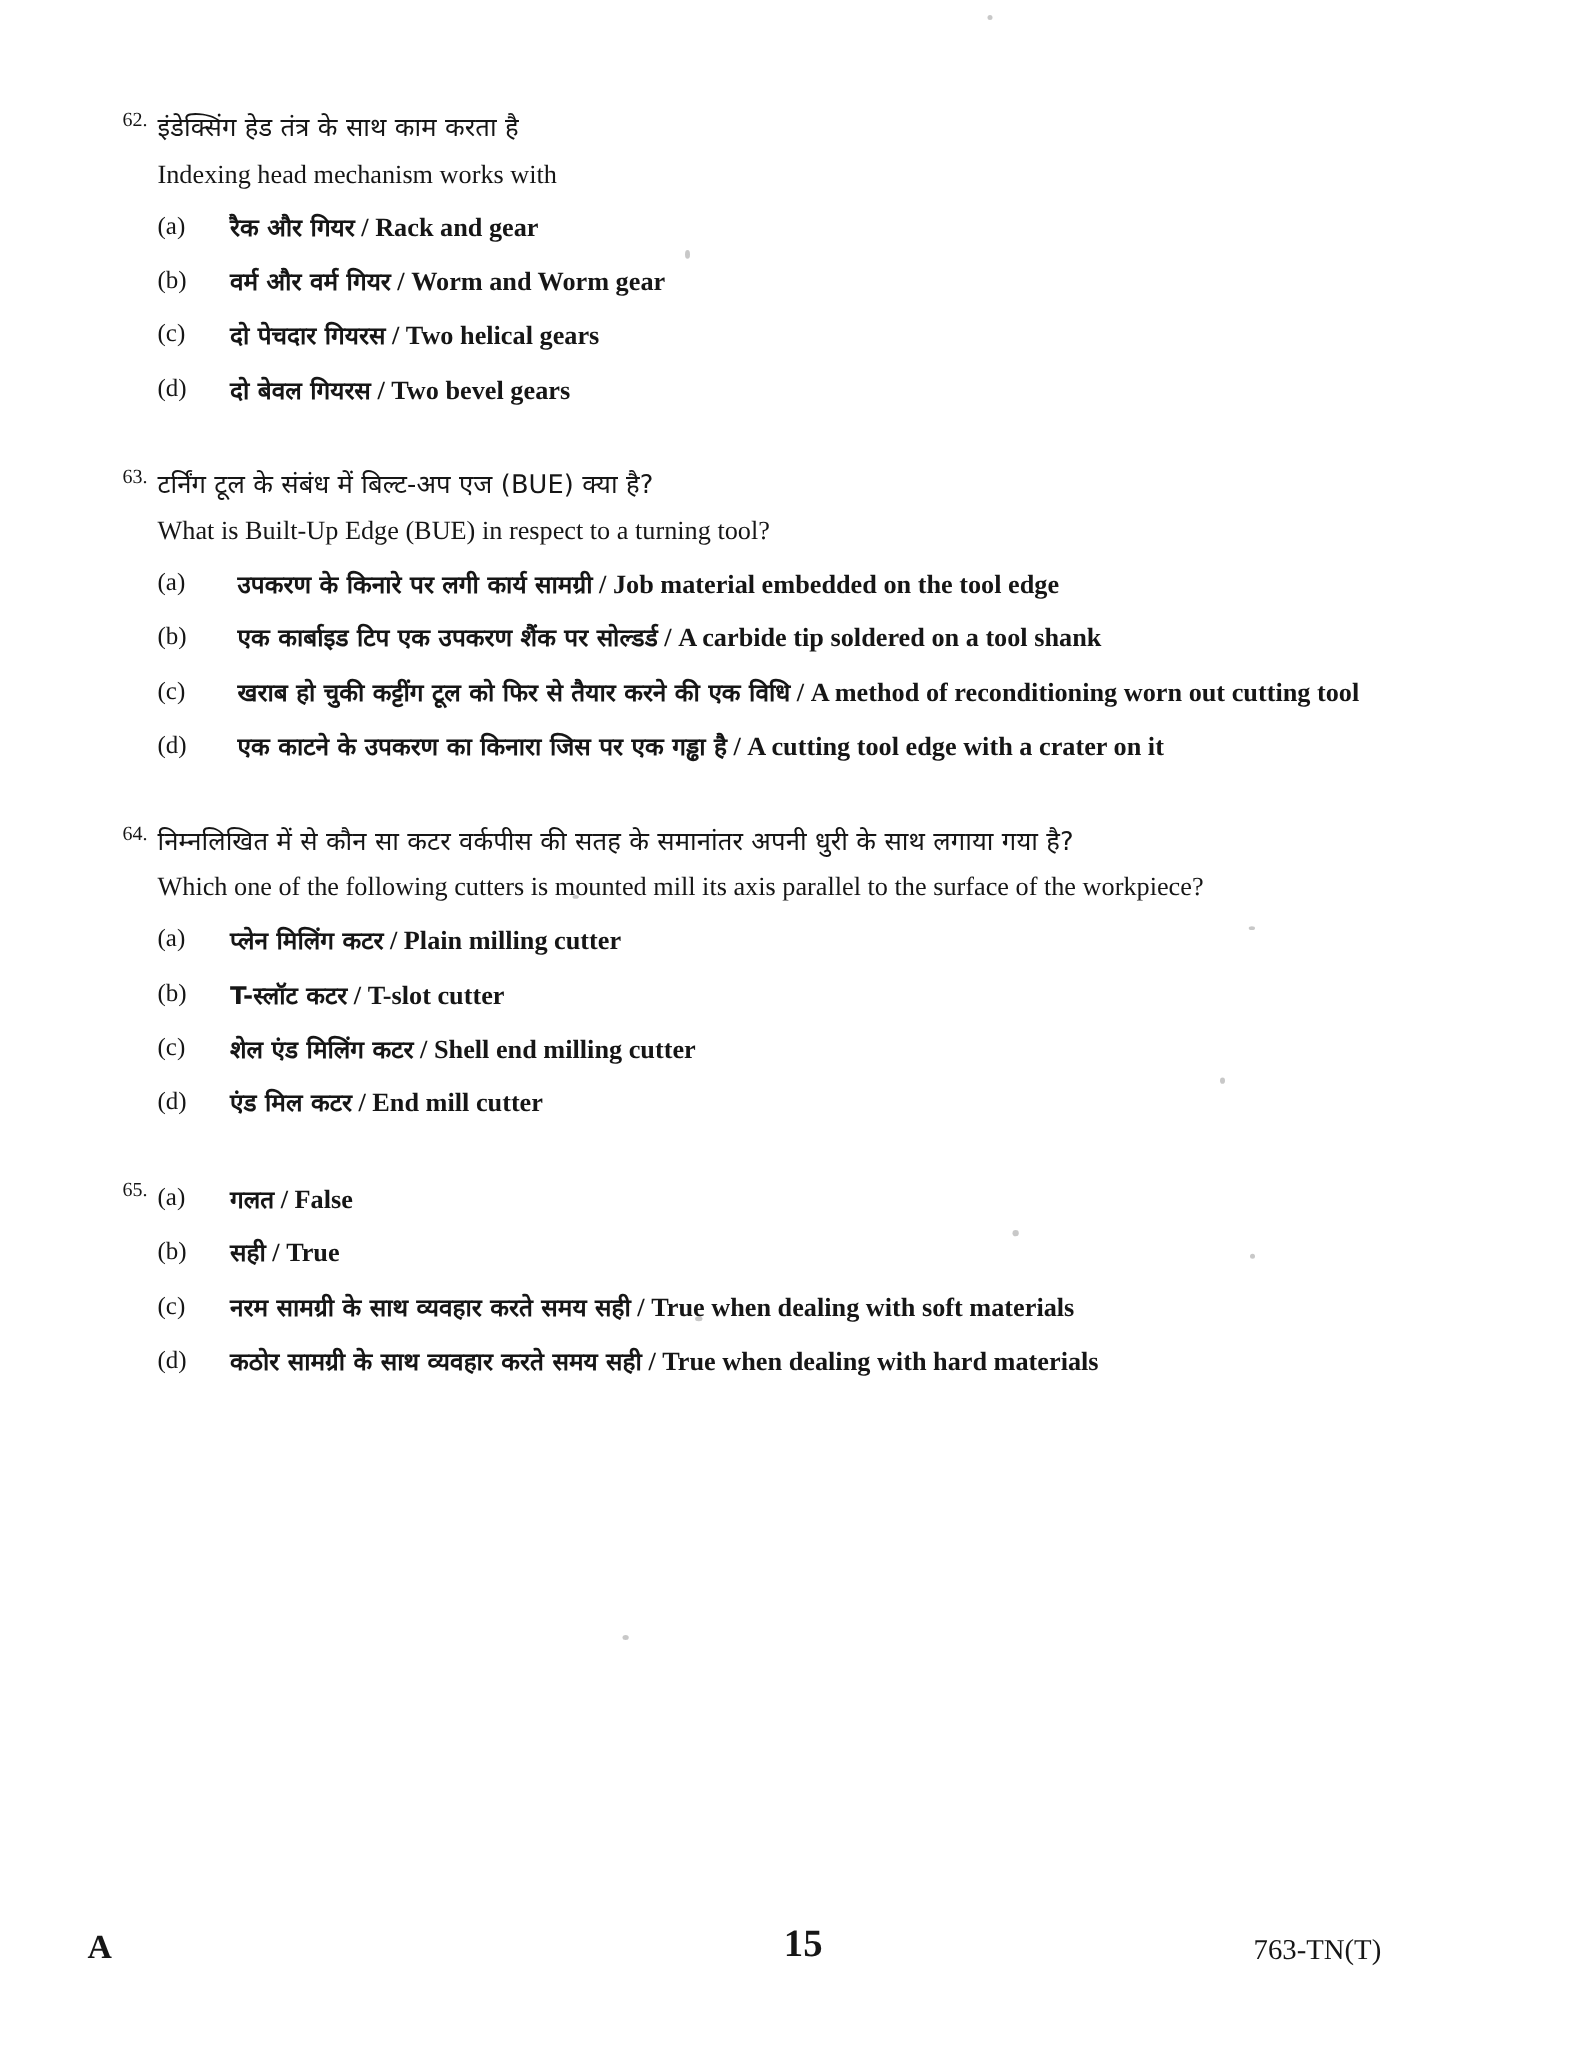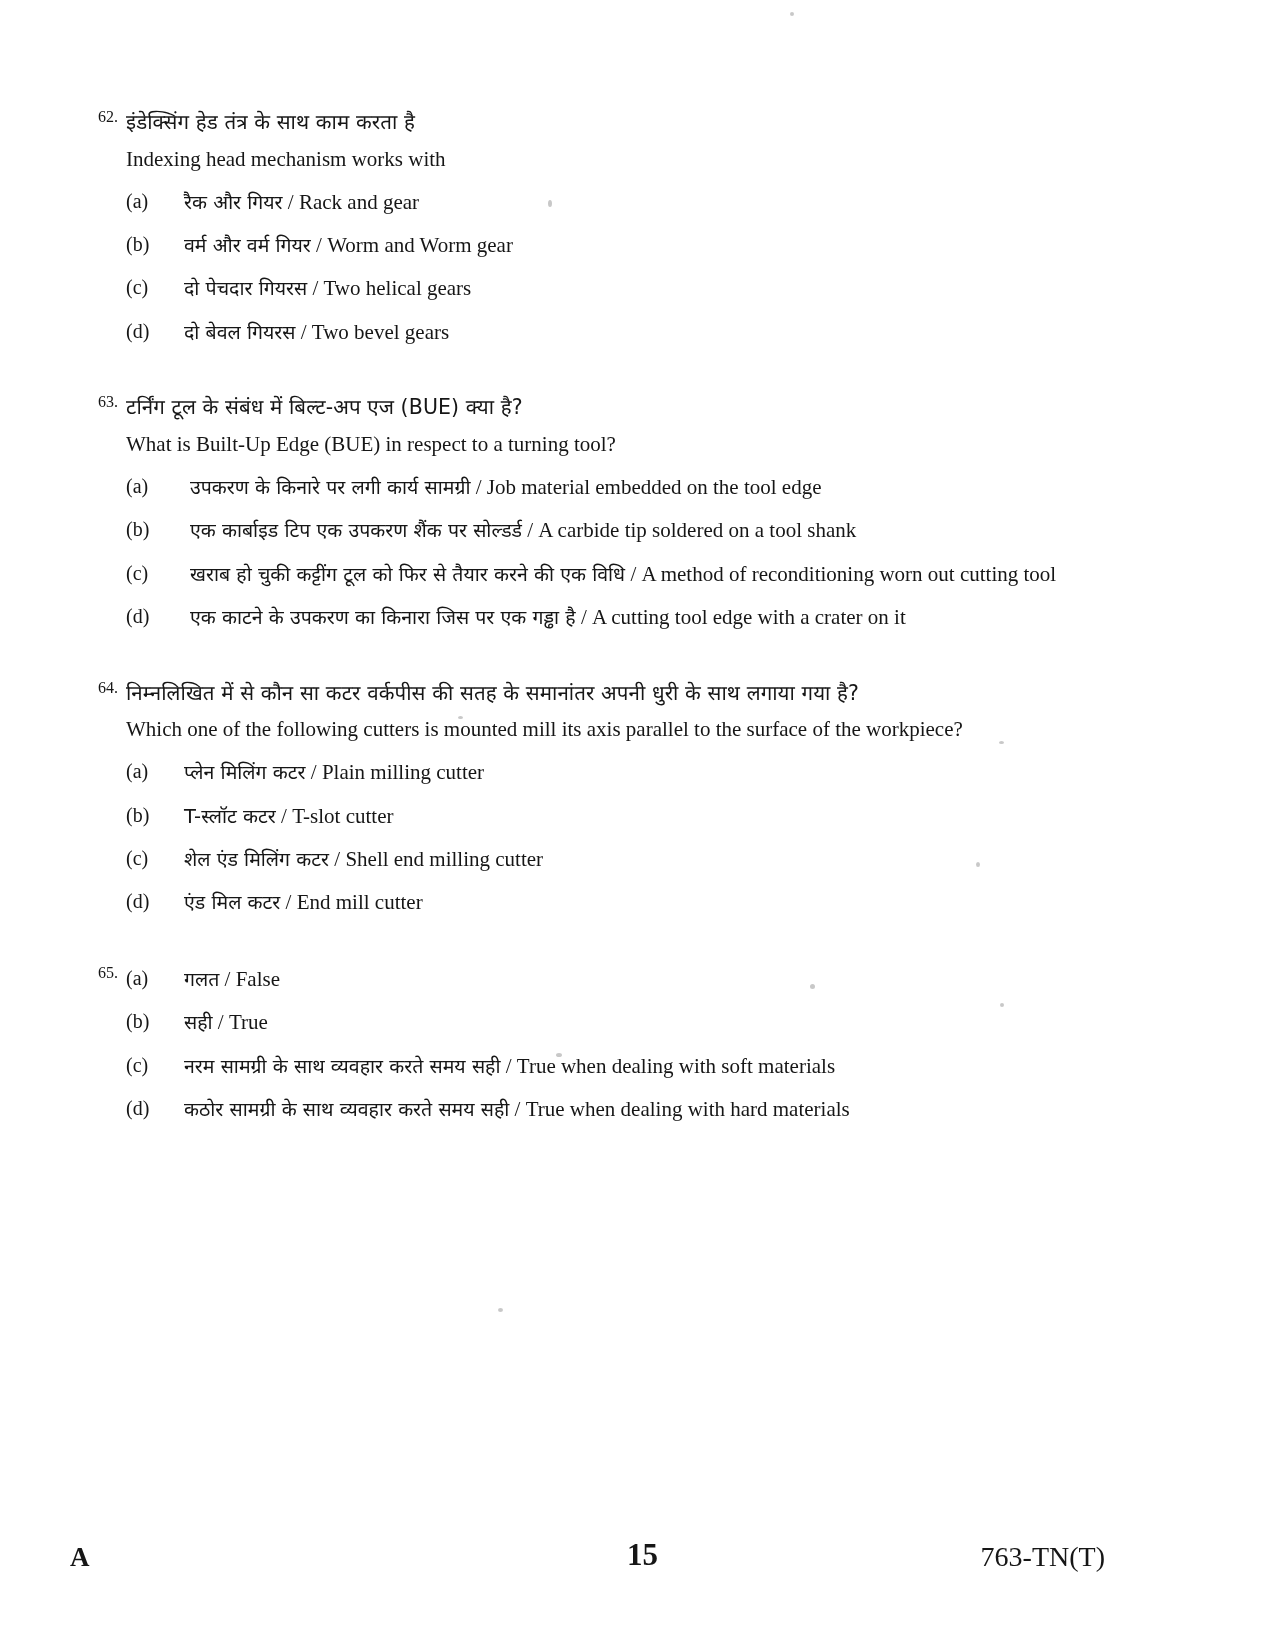--- a/index.html
+++ b/index.html
@@ -45,21 +45,20 @@
   }
   .q-body {
     margin-left: 56px;
   }
   .q-hindi {
     font-family: "DejaVu Sans", sans-serif;
     font-size: 20.5px;
     line-height: 1.45;
     letter-spacing: 0.1px;
     margin-bottom: 7px;
-    margin-top: 20px;
   }
   .q-english {
     font-family: "Liberation Serif", serif;
     font-size: 21px;
     line-height: 1.42;
     margin-bottom: 12px;
   }
   .q-english.justify {
     text-align: justify;
   }
@@ -76,20 +75,21 @@
   }
   .opt-label {
     position: absolute;
     left: 0;
     top: 0;
     font-family: "Liberation Serif", serif;
     font-size: 20px;
   }
   .opt-text {
     display: block;
+    font-weight: bold;
   }
   .hi {
     font-family: "DejaVu Sans", sans-serif;
     font-size: 19.5px;
   }
   .en {
     font-family: "Liberation Serif", serif;
     font-size: 21px;
   }
 
@@ -123,21 +123,21 @@
     bottom: 0;
     font-family: "Liberation Serif", serif;
     font-weight: bold;
     font-size: 31px;
   }
   .footer-right {
     position: absolute;
     right: 110px;
     bottom: 0;
     font-family: "Liberation Serif", serif;
-    font-size: 28px;
+    font-size: 23px;
     text-align: right;
   }
 
   
   .speck {
     position: absolute;
     background: #9a9a9a;
     border-radius: 50%;
     opacity: 0.55;
   }

